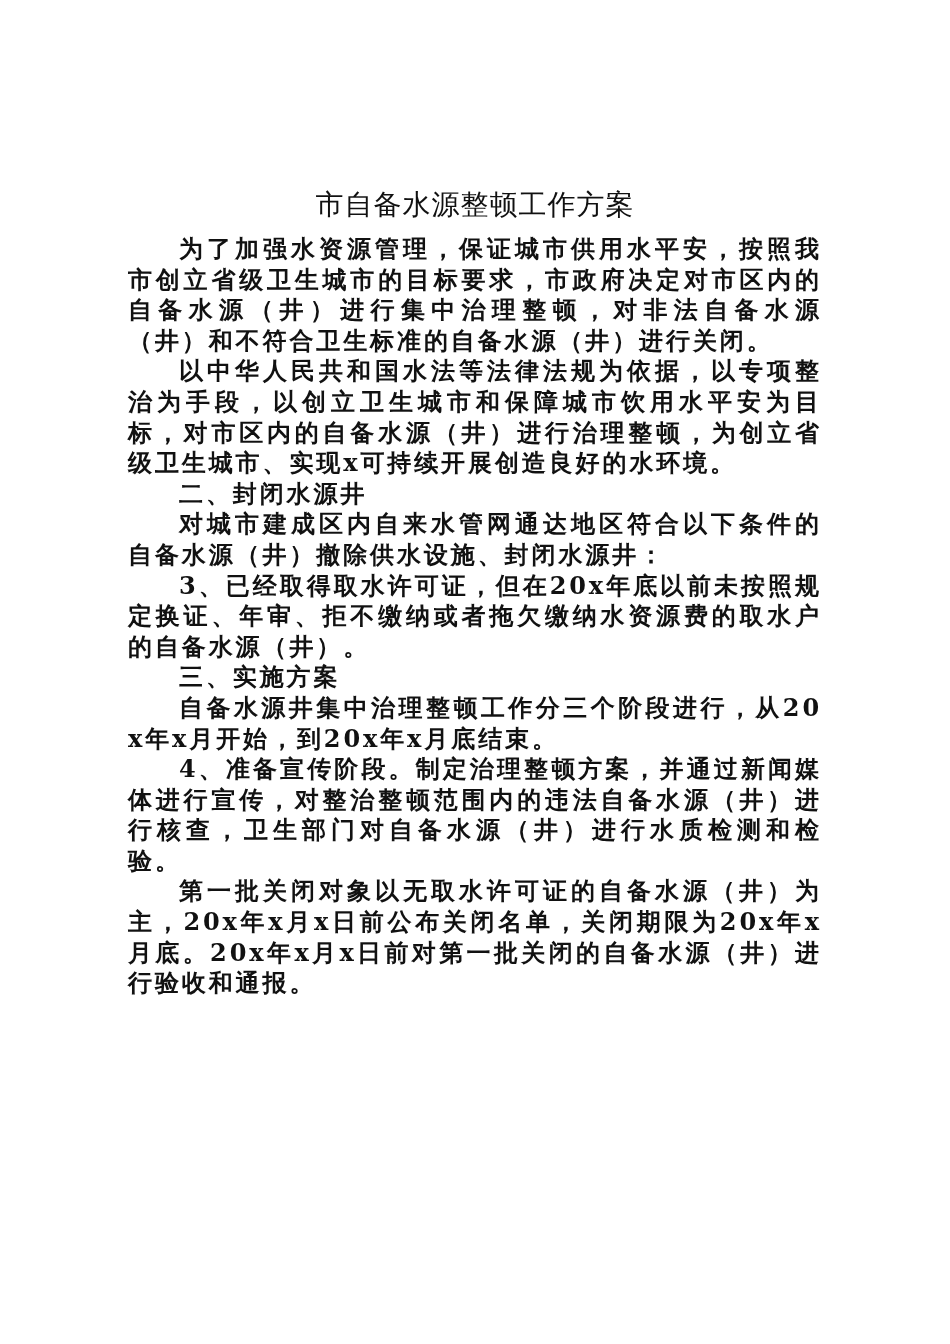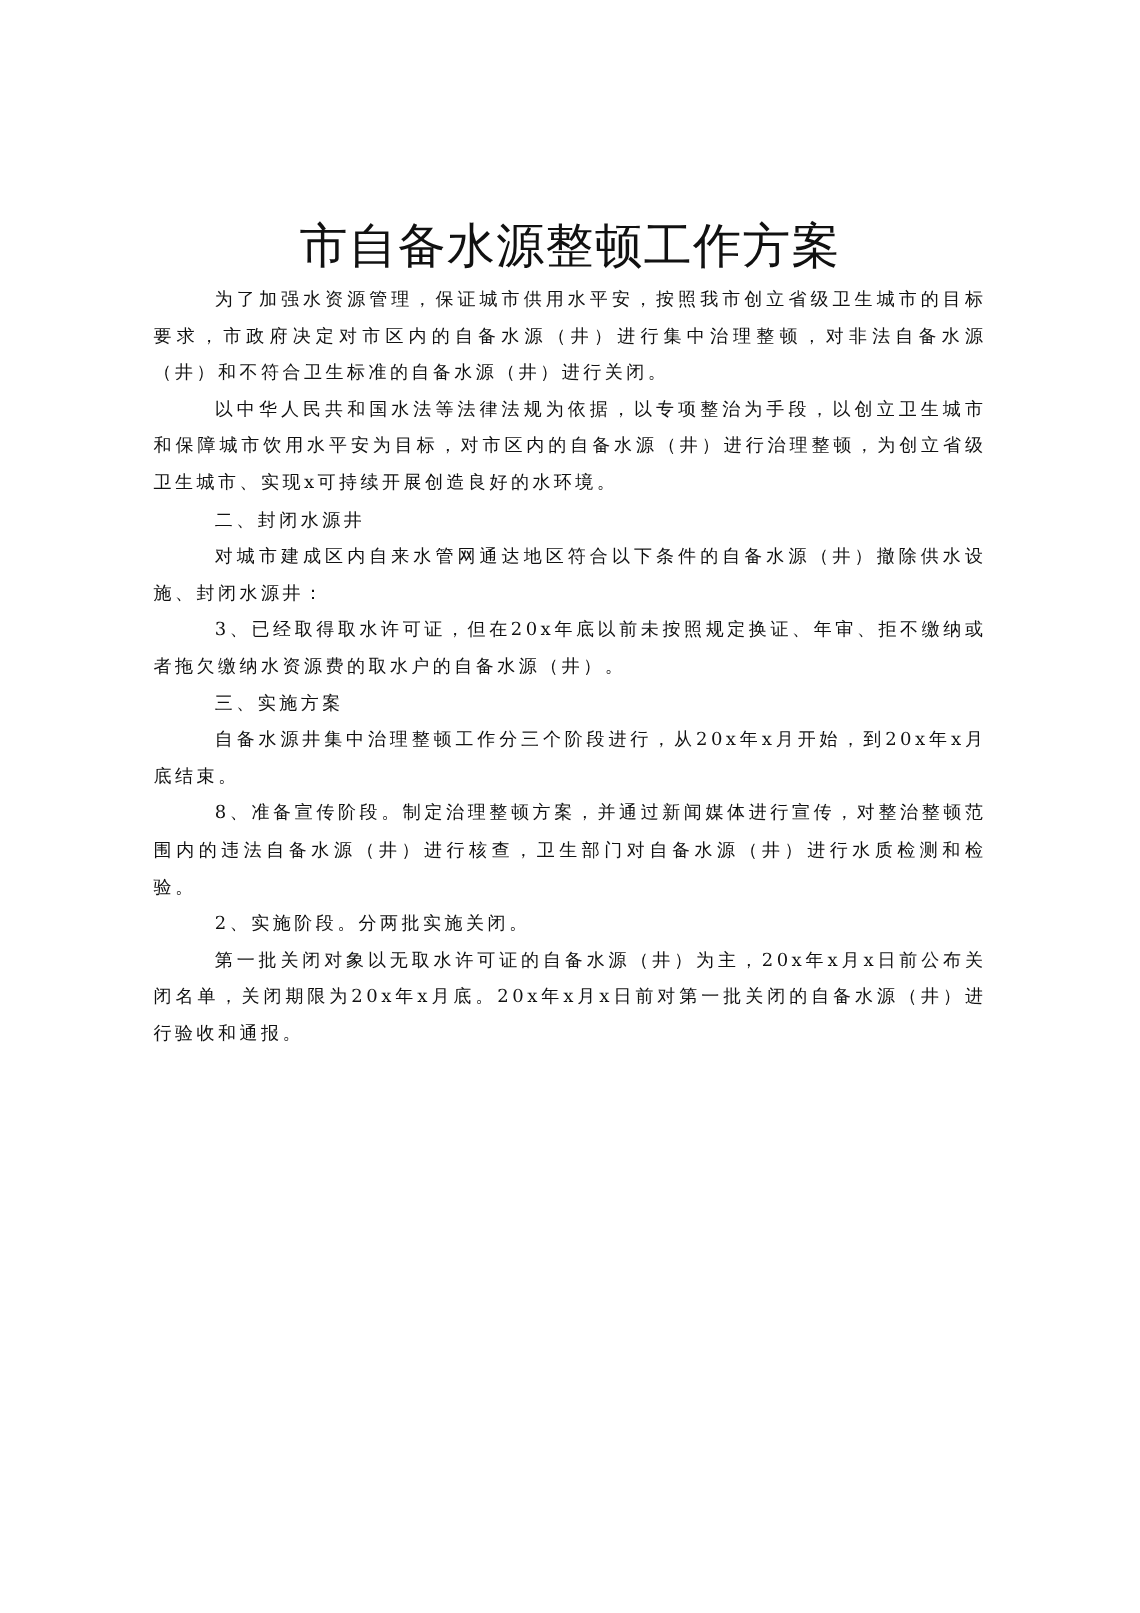--- a/index.html
+++ b/index.html
@@ -16,47 +16,47 @@
     color: #111111;
   }
   .page {
     position: absolute;
     left: 128px;
     top: 180px;
     width: 694px;
   }
   .title {
     text-align: center;
-    font-size: 40px;
+    font-size: 28px;
     line-height: 50px;
     letter-spacing: 1px;
     margin: 0 0 4px 0;
     font-weight: normal;
   }
   .para {
-    font-size: 15px;
+    font-size: 24px;
     line-height: 30.6px;
     letter-spacing: 2.9px;
     margin: 0;
     text-align: justify;
     text-indent: 51px;
     word-break: break-all;
+    font-weight: bold;
   }
   .para.heading {
     text-indent: 51px;
   }
 </style>
 </head>
 <body>
 
 <div class="page">
   <h1 class="title">市自备水源整顿工作方案</h1>
   <p class="para">为了加强水资源管理，保证城市供用水平安，按照我市创立省级卫生城市的目标要求，市政府决定对市区内的自备水源（井）进行集中治理整顿，对非法自备水源（井）和不符合卫生标准的自备水源（井）进行关闭。</p>
   <p class="para">以中华人民共和国水法等法律法规为依据，以专项整治为手段，以创立卫生城市和保障城市饮用水平安为目标，对市区内的自备水源（井）进行治理整顿，为创立省级卫生城市、实现x可持续开展创造良好的水环境。</p>
   <p class="para heading">二、封闭水源井</p>
   <p class="para">对城市建成区内自来水管网通达地区符合以下条件的自备水源（井）撤除供水设施、封闭水源井：</p>
   <p class="para">3、已经取得取水许可证，但在20x年底以前未按照规定换证、年审、拒不缴纳或者拖欠缴纳水资源费的取水户的自备水源（井）。</p>
   <p class="para heading">三、实施方案</p>
   <p class="para">自备水源井集中治理整顿工作分三个阶段进行，从20x年x月开始，到20x年x月底结束。</p>
-  <p class="para">8、准备宣传阶段。制定治理整顿方案，并通过新闻媒体进行宣传，对整治整顿范围内的违法自备水源（井）进行核查，卫生部门对自备水源（井）进行水质检测和检验。</p>
-  <p class="para">2、实施阶段。分两批实施关闭。</p>
+  <p class="para">4、准备宣传阶段。制定治理整顿方案，并通过新闻媒体进行宣传，对整治整顿范围内的违法自备水源（井）进行核查，卫生部门对自备水源（井）进行水质检测和检验。</p>
   <p class="para">第一批关闭对象以无取水许可证的自备水源（井）为主，20x年x月x日前公布关闭名单，关闭期限为20x年x月底。20x年x月x日前对第一批关闭的自备水源（井）进行验收和通报。</p>
 </div>
 
 </body></html>

